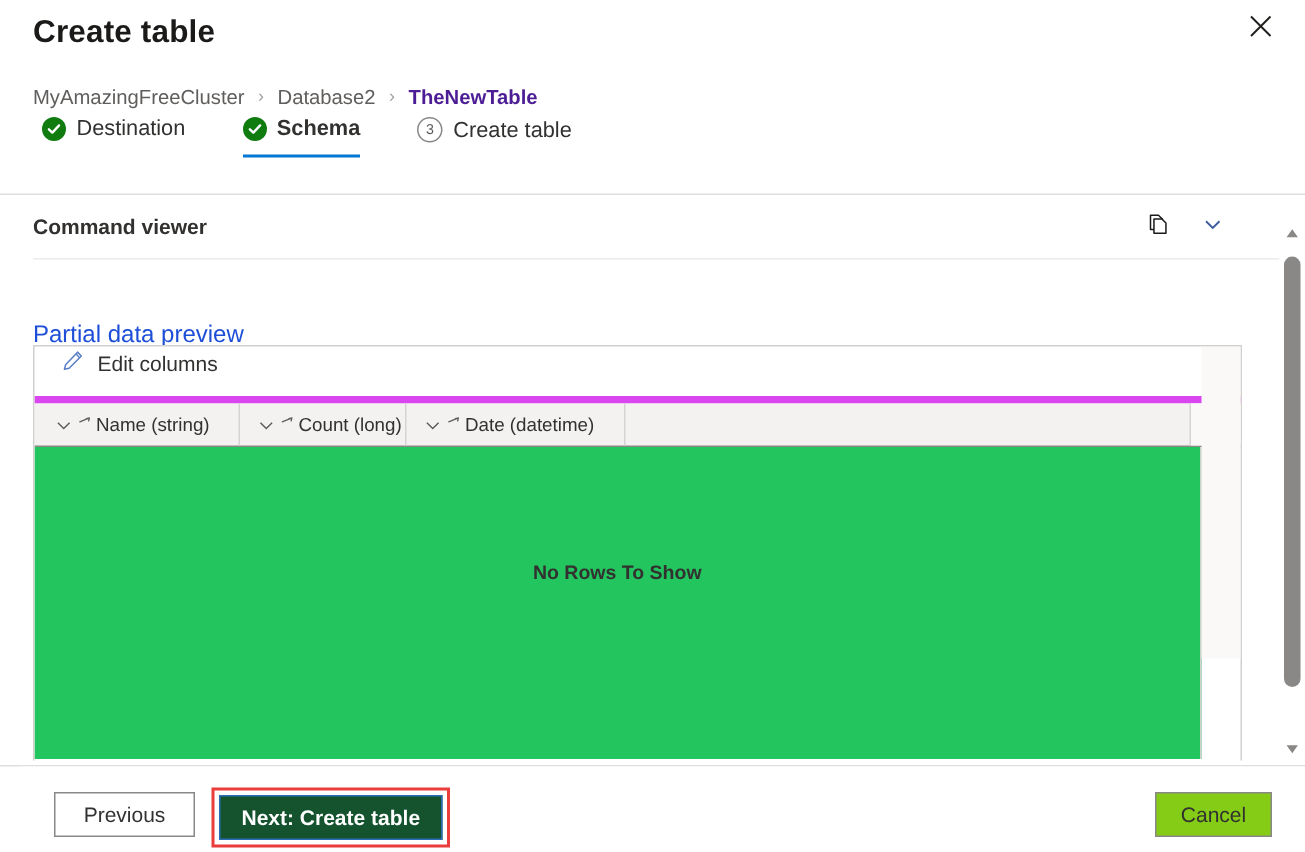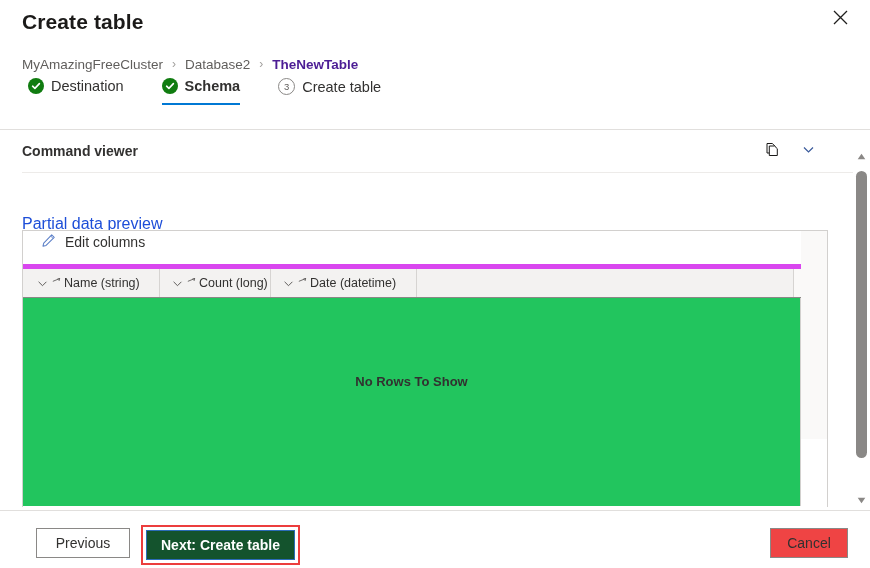--- a/index.html
+++ b/index.html
@@ -389,21 +389,21 @@
     padding: 0 14px;
     background: #14532d;
     border: 1px solid #2b6cb8;
     color: #ffffff;
     font-weight: 700;
   }
   .btn-cancel {
     right: 22px;
     top: 17px;
     width: 78px;
-    background: #ef4444;
+    background: #84cc16;
     border: 1px solid #8a8886;
     color: #323130;
   }
 </style>
 </head>
 <body>
 
 <div class="dialog-title">Create table</div>
 
 <button class="close-button">

